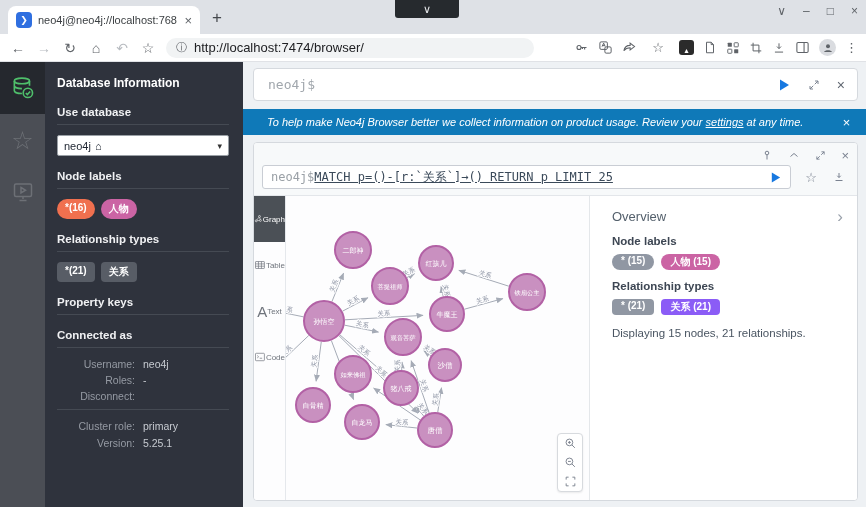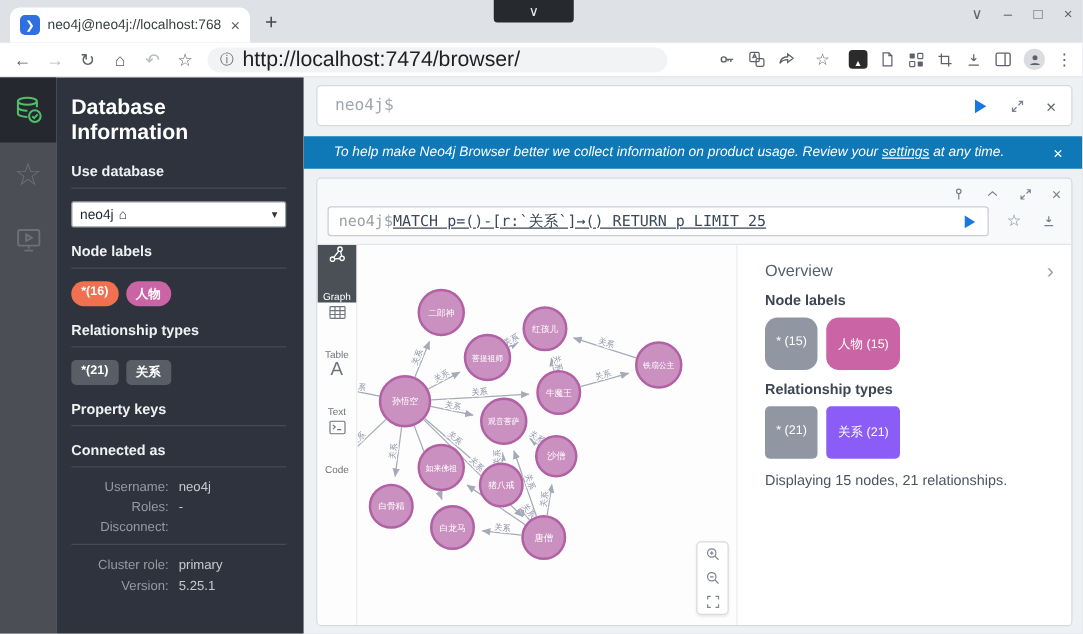--- a/index.html
+++ b/index.html
@@ -14,35 +14,35 @@
   .tab-title { font-size:11px; color:#3c4043; white-space:nowrap; overflow:hidden; text-overflow:clip; flex:1; }
   .tab-close { color:#5f6368; font-size:13px; line-height:1; cursor:default; }
   .newtab { position:absolute; left:212px; top:8px; font-size:17px; color:#45484d; }
   .overlay-chevron { position:absolute; left:395px; top:0; width:64px; height:18px; background:#262a2e; color:#e8eaed; display:flex; align-items:center; justify-content:center; font-size:11px; border-radius:0 0 3px 3px; }
   .win-controls { position:absolute; right:8px; top:4px; display:flex; gap:17px; color:#5f6368; font-size:12px; align-items:center; }
   .toolbar { height:28px; background:#fff; display:flex; align-items:center; padding:0 6px; gap:2px; border-bottom:1px solid #e0e2e6; }
   .tbtn { width:24px; text-align:center; color:#5f6368; font-size:14px; line-height:1; }
   .tbtn.dis { color:#b8bcc1; }
   .urlbar { flex:0 0 368px; height:20px; background:#f1f3f4; border-radius:10px; display:flex; align-items:center; padding:0 10px; gap:7px; margin:0 4px; }
   .urlbar .info { color:#5f6368; font-size:11px; }
-  .urlbar .url { font-size:17px; color:#202124; white-space:nowrap; }
+  .urlbar .url { font-size:13px; color:#202124; white-space:nowrap; }
   .tb-right { display:flex; align-items:center; gap:9px; margin-left:auto; padding-right:2px; }
   .tb-right svg { display:block; }
   .ext-dark { width:15px; height:15px; background:#2b2b2b; border-radius:3px; color:#fff; font-size:8px; display:flex; align-items:flex-end; justify-content:center; }
   .avatar-chip { width:17px; height:17px; border-radius:50%; background:#dadce0; display:flex; align-items:center; justify-content:center; }
   .dots { color:#5f6368; font-size:13px; }
 
   
   .app { display:flex; height:445px; }
   .rail { width:45px; background:#4b4e55; display:flex; flex-direction:column; align-items:center; }
   .rail-item { width:45px; height:52px; display:flex; align-items:center; justify-content:center; }
   .rail-item.active { background:#25282e; }
   .rail-star { color:#6d7076; font-size:25px; }
   .drawer { width:198px; background:#2f333d; color:#c7cbd1; padding:14px 14px 0 12px; overflow:hidden; }
-  .drawer h1 { font-size:17px; color:#ffffff; font-weight:bold; margin-bottom:16px; }
+  .drawer h1 { font-size:12px; color:#ffffff; font-weight:bold; margin-bottom:16px; }
   .sec-h { font-size:11.5px; color:#f0f1f3; font-weight:bold; margin:14px 0 6px; }
   .divider { height:1px; background:#454a53; margin:6px 0 10px; }
   .db-select { width:172px; height:21px; background:#ffffff; border:1px solid #9aa0a6; border-radius:2px; color:#1d2430; font-size:11px; display:flex; align-items:center; padding:0 6px; gap:4px; }
   .db-select .chev { margin-left:auto; color:#333; font-size:9px; }
   .pills { display:flex; gap:6px; flex-wrap:wrap; margin:4px 0 6px; }
   .pill { font-size:10px; font-weight:bold; color:#fff; padding:3px 8px; border-radius:10px; }
   .pill.sq { border-radius:4px; background:#585d66; }
   .pill.orange { background:#f0704f; }
   .pill.pink { background:#cb64a4; }
   .pkey { font-size:10px; color:#b4b8bf; border:1px solid #5c616b; border-radius:3px; padding:3px 7px; }
@@ -69,34 +69,34 @@
   .frame-icons { display:flex; justify-content:flex-end; gap:15px; height:14px; align-items:center; color:#7a8290; }
   .query-row { display:flex; align-items:center; gap:14px; margin-top:3px; }
   .query-bar { flex:1; height:24px; background:#fff; border:1px solid #c9cdd4; border-radius:3px; display:flex; align-items:center; padding:0 8px; font-size:12px; overflow:hidden; white-space:nowrap; }
   .query-bar .qprompt { color:#9aa0a6; }
   .query-bar .qtext { color:#3b4a5a;text-decoration:underline; }
   .query-bar .qplay { margin-left:auto; }
   .q-icons { display:flex; gap:16px; align-items:center; padding-right:4px; color:#7a8290; }
 
   .frame-body { flex:1; display:flex; min-height:0; }
   .view-rail { width:32px; border-right:1px solid #e5e8ec; background:#fdfdfe; display:flex; flex-direction:column; }
-  .vtab { height:46px; display:flex; flex-direction:column; align-items:center; justify-content:space-between; gap:0; color:#6f747c; font-size:8px; }
+  .vtab { height:46px; display:flex; flex-direction:row; align-items:center; justify-content:center; gap:0; color:#6f747c; font-size:8px; }
   .vtab.active { background:#4b5056; color:#fff; }
   .canvas { flex:1; position:relative; background:#fdfdfe; overflow:hidden; }
   .canvas svg.graph { position:absolute; left:0; top:0; }
   .edge-label { font-size:6.5px; fill:#8b92a2; text-anchor:middle; paint-order:stroke; stroke:#fdfdfe; stroke-width:2px; font-family:"DejaVu Sans",sans-serif; }
   .node-label { fill:#ffffff; text-anchor:middle; font-family:"DejaVu Sans",sans-serif; }
   .zoomctl { position:absolute; right:6px; bottom:8px; width:26px; background:#fff; border:1px solid #d7dade; border-radius:4px; box-shadow:0 1px 2px rgba(0,0,0,.08); display:flex; flex-direction:column; align-items:center; padding:3px 0; gap:6px; }
 
   .overview { width:268px; border-left:1px solid #e4e7ea; background:#fff; padding:12px 14px 0 22px; }
   .ov-head { display:flex; align-items:center; justify-content:space-between; color:#54606c; font-size:13px; margin-bottom:10px; }
   .ov-head .chev { color:#9aa1ab; font-size:17px; line-height:1; }
   .ov-sub { font-size:11.5px; font-weight:bold; color:#3d4653; margin:6px 0 7px; }
   .ov-pills { display:flex; gap:7px; margin-bottom:10px; }
-  .ov-pill { font-size:10px; font-weight:normal; color:#fff; padding:14px 9px; border-radius:10px; }
+  .ov-pill { font-size:10px; font-weight:bold; color:#fff; padding:1px 9px; border-radius:10px; }
   .ov-pill.sq { border-radius:4px; }
   .ov-status { font-size:11.5px; color:#4a5562; margin-top:12px; }
 
   .icon-svg { display:block; }
 </style>
 </head>
 <body>
 
 <div class="tabstrip">
   <div class="tab">

